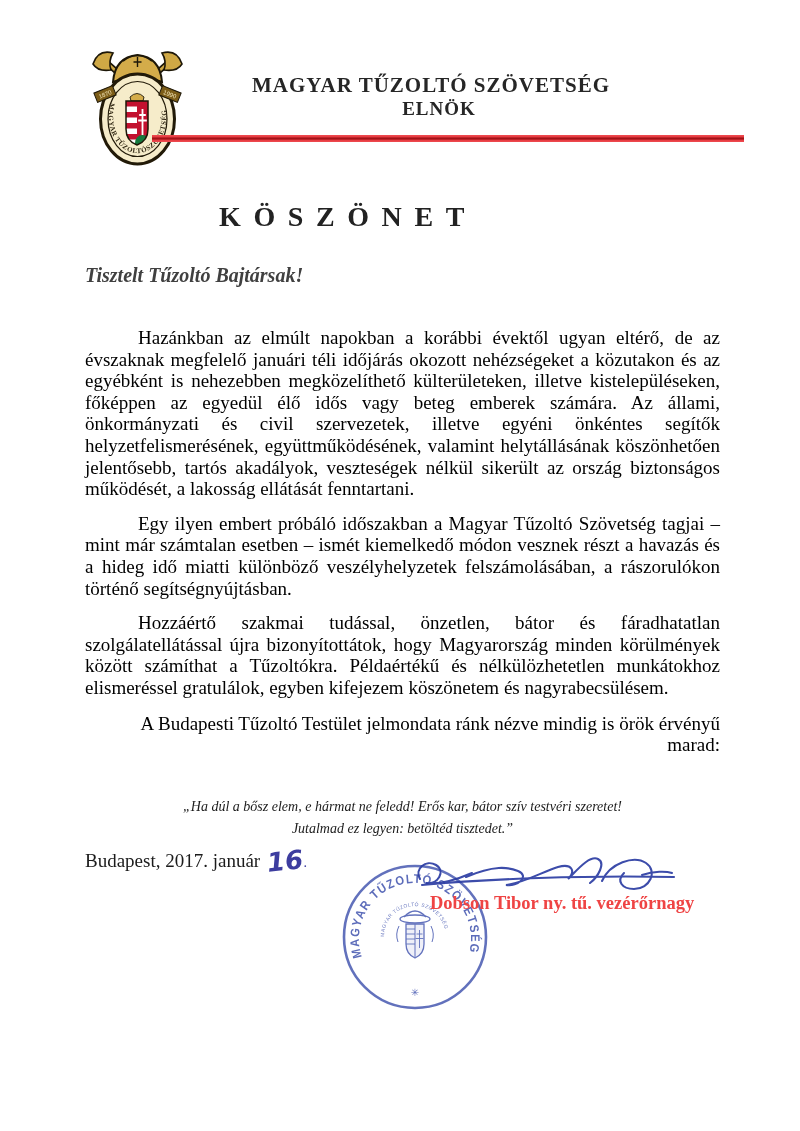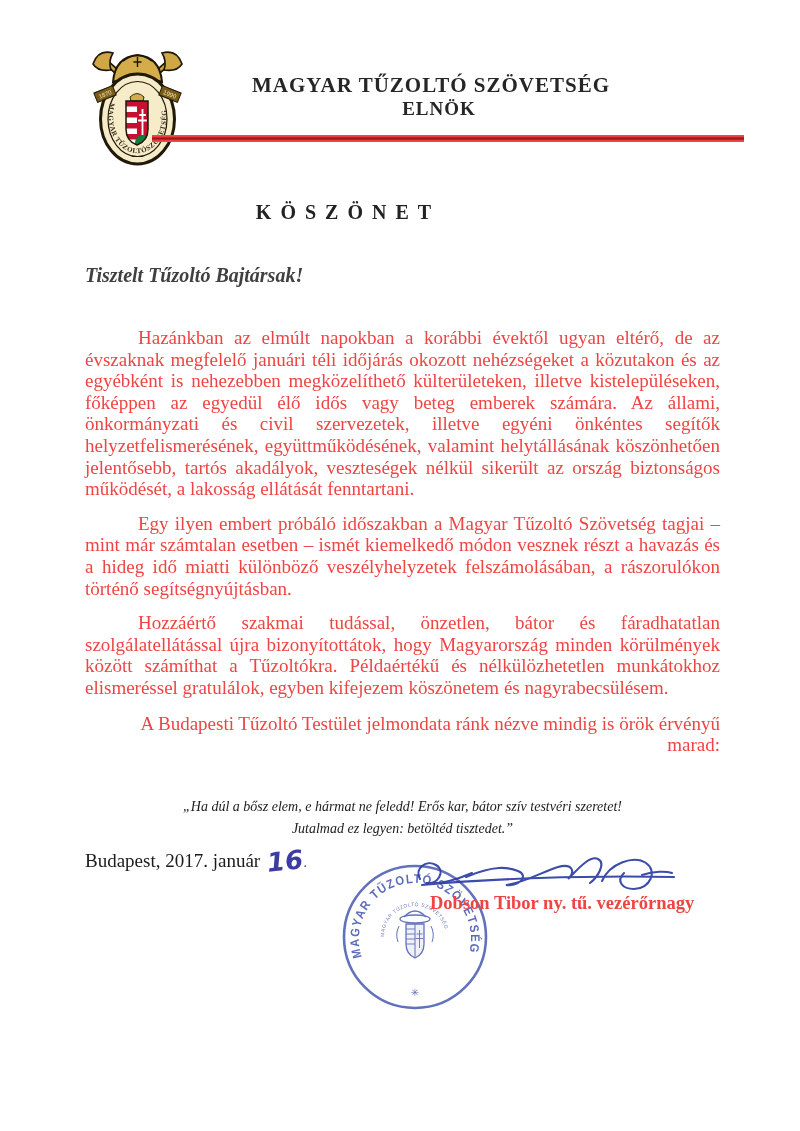--- a/index.html
+++ b/index.html
@@ -17,30 +17,30 @@
   }
   .org-name { font-size:21px; letter-spacing:1px; line-height:24px; }
   .org-role { font-size:19px; letter-spacing:1px; line-height:23px;margin-left:16px; }
   .red-rule {
     position:absolute; left:152px; top:135px; width:592px; height:7px;
     background:linear-gradient(to bottom,#ef4d52 0%,#e63b41 26%,#a21217 44%,#a21217 58%,#e63b41 74%,#ef4d52 100%);
   }
   
   .letter-title {
     position:absolute; left:0; top:201px; width:696px; text-align:center;
-    font-size:20px; font-weight:bold; letter-spacing:0.45em; color:#222;
+    font-size:28px; font-weight:bold; letter-spacing:0.45em; color:#222;
   }
   .salutation {
     position:absolute; left:85px; top:264px;
     font-size:20px; font-weight:bold; font-style:italic; color:#404040;
   }
   .body-block { position:absolute; left:85px; top:327px; width:635px; }
   .body-block p {
     font-size:19px; line-height:21.6px; text-align:justify; text-indent:53px;
-    margin-bottom:13px; color:#ef4444;
+    margin-bottom:13px; color:#000000;
   }
   .body-block p.no-indent { text-indent:0; margin-top:14px; text-align:right; }
   .quote {
     margin-top:40px; text-align:center; font-style:italic; font-size:14px; line-height:22px;
   }
   
   .dateline { position:absolute; left:85px; top:846px; font-size:19px; }
   .hand-day {
     display:inline-block; margin-left:7px; transform:rotate(-6deg);
     font-family:"DejaVu Sans",sans-serif; font-style:italic; font-weight:bold;

